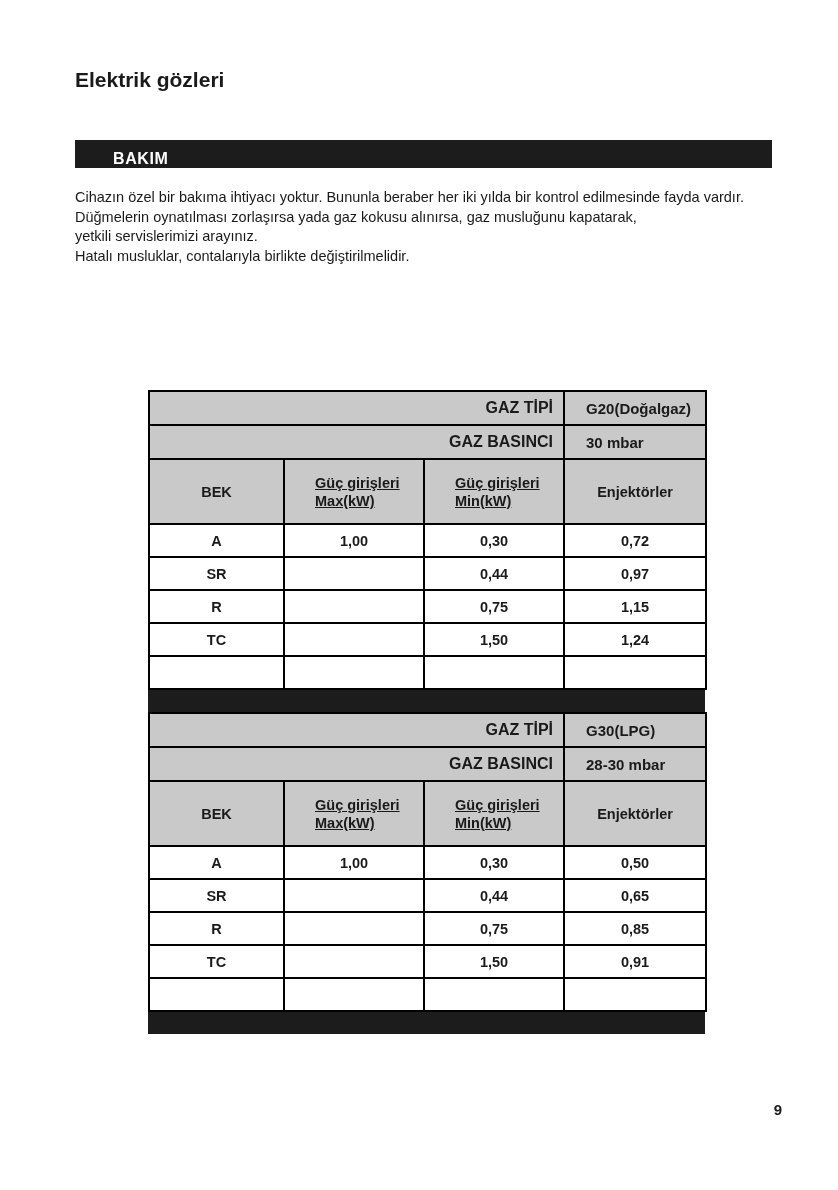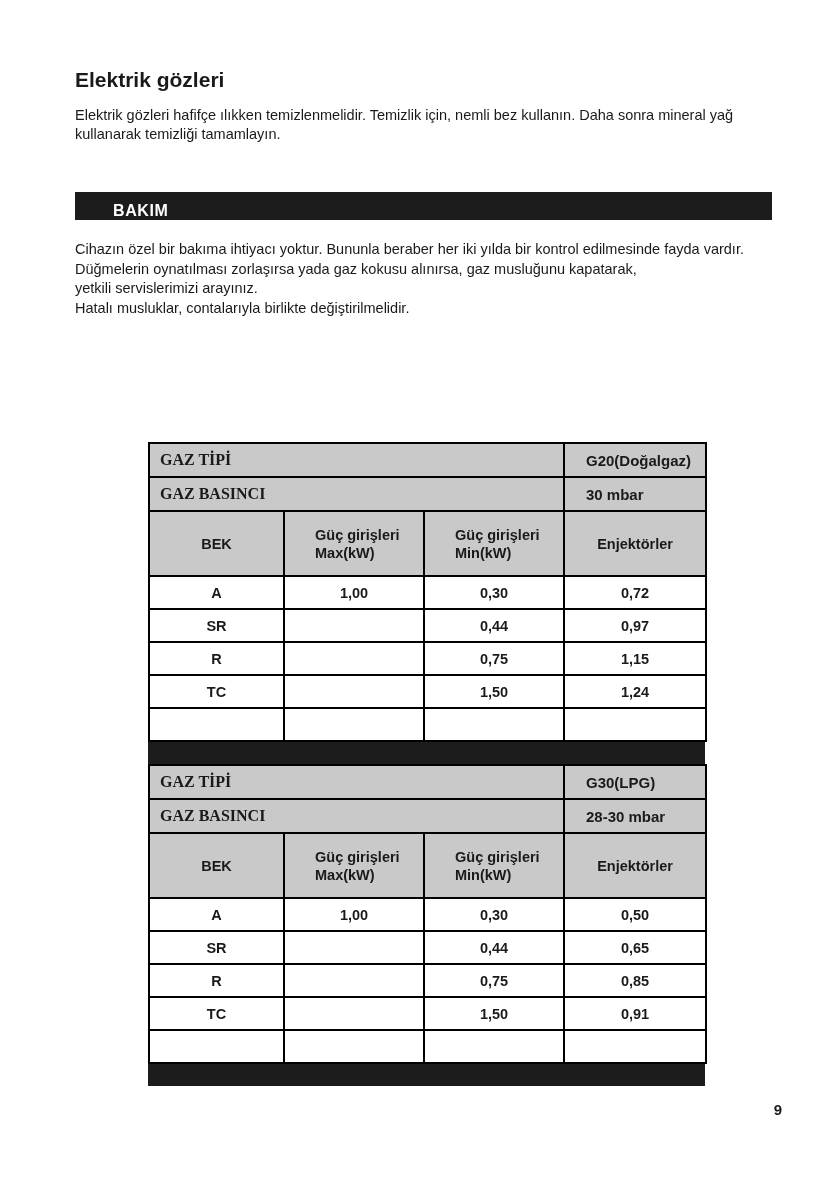--- a/index.html
+++ b/index.html
@@ -54,43 +54,43 @@
     width: 100%;
     table-layout: fixed;
   }
   .gas-table td, .gas-table th {
     border: 2px solid #000000;
     font-weight: bold;
     vertical-align: middle;
   }
   .gray { background: #c9c9c9; }
   .label-cell {
-    text-align: left;
+    text-align: right;
     padding: 7px 10px;
     font-size: 16px;
     height: 33px;
-    font-family: Liberation Serif, serif;
   }
   .value-cell {
     text-align: left;
     padding: 7px 21px;
     font-size: 15px;
     height: 33px;
   }
   .hdr-row th {
     background: #c9c9c9;
     height: 65px;
     font-size: 14.5px;
     text-align: center;
   }
   .hdr-row th.multi {
     text-align: left;
     padding-left: 30px;
     white-space: pre-line;
     line-height: 18px;
+    text-decoration: underline;
   }
   .data-row td {
     height: 33px;
     text-align: center;
     font-size: 14.5px;
     background: #ffffff;
   }
   .black-bar {
     height: 22px;
     background: #1c1c1c;
@@ -103,22 +103,20 @@
     font-size: 15px;
   }
 </style>
 </head>
 <body>
 
 <div class="page">
 
   <h2 class="section-heading">Elektrik gözleri</h2>
 
-  <p class="intro-para">Elektrik gözleri hafifçe ılıkken temizlenmelidir. Temizlik için, nemli  bez kullanın. Daha sonra mineral yağ
-kullanarak temizliği tamamlayın.</p>
 
   <div class="banner">
     <span class="banner-label">BAKIM</span>
   </div>
 
   <p class="maint-para">Cihazın özel bir bakıma ihtiyacı yoktur. Bununla beraber her iki yılda bir kontrol edilmesinde fayda vardır.
 Düğmelerin oynatılması zorlaşırsa yada gaz kokusu alınırsa, gaz musluğunu kapatarak,
 yetkili servislerimizi arayınız.
 Hatalı musluklar, contalarıyla birlikte değiştirilmelidir.</p>
 

